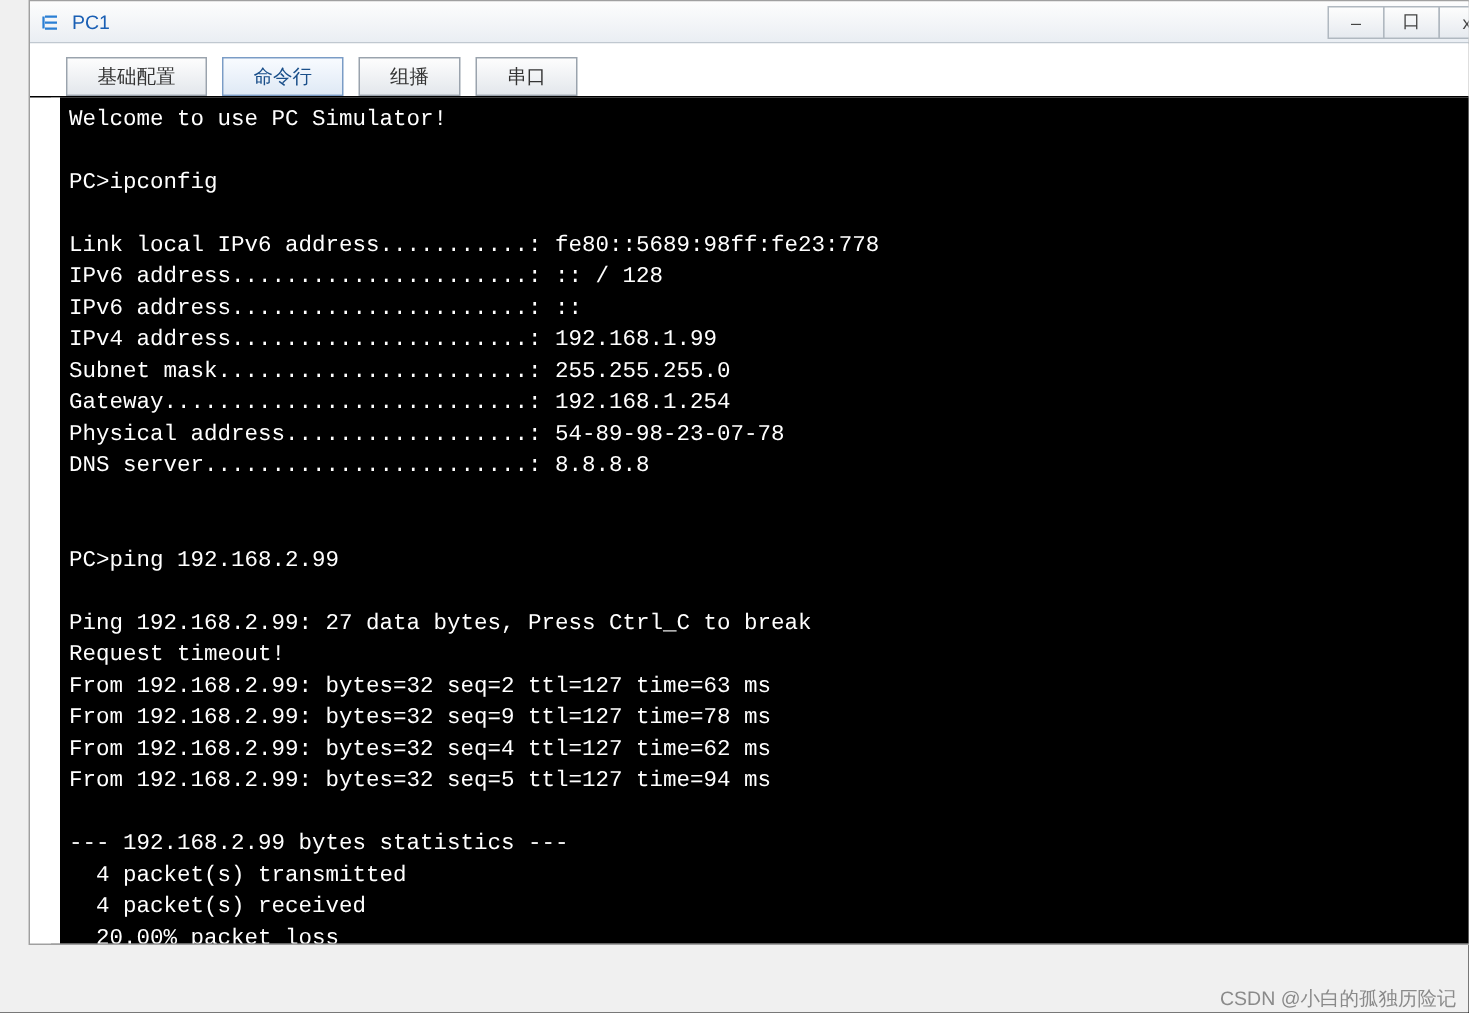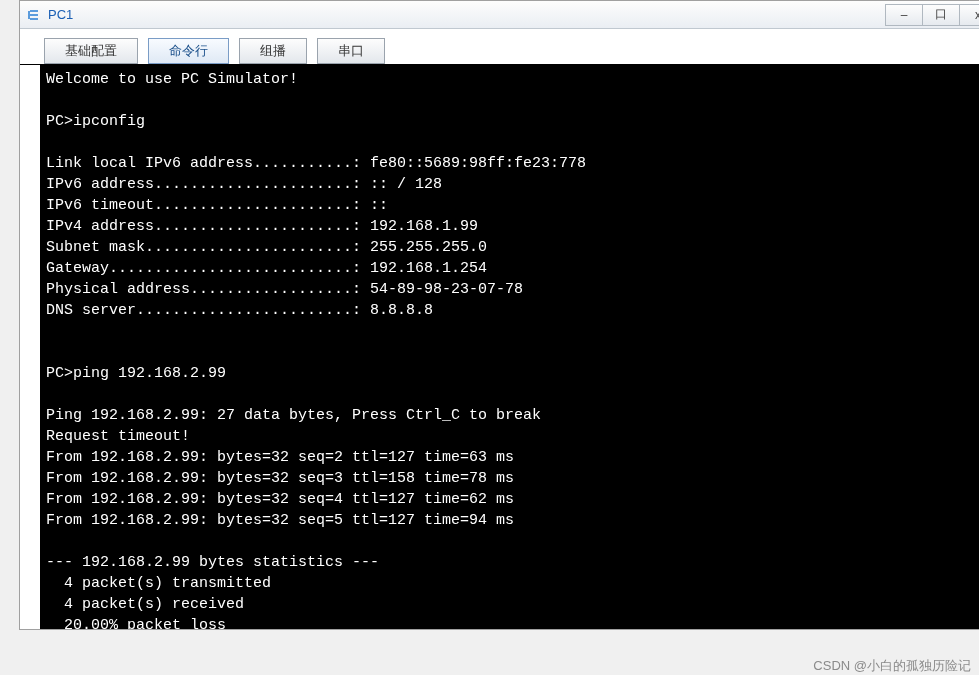--- a/index.html
+++ b/index.html
@@ -128,34 +128,34 @@
         <span>串口</span>
       </div>
   </div>
 
   <div class="terminal"><span>Welcome to use PC Simulator!</span>
 <span></span>
 <span>PC&gt;ipconfig</span>
 <span></span>
 <span>Link local IPv6 address...........: fe80::5689:98ff:fe23:778</span>
 <span>IPv6 address......................: :: / 128</span>
-<span>IPv6 timeout......................: ::</span>
+<span>IPv6 address......................: ::</span>
 <span>IPv4 address......................: 192.168.1.99</span>
 <span>Subnet mask.......................: 255.255.255.0</span>
 <span>Gateway...........................: 192.168.1.254</span>
 <span>Physical address..................: 54-89-98-23-07-78</span>
 <span>DNS server........................: 8.8.8.8</span>
 <span></span>
 <span></span>
 <span>PC&gt;ping 192.168.2.99</span>
 <span></span>
 <span>Ping 192.168.2.99: 27 data bytes, Press Ctrl_C to break</span>
 <span>Request timeout!</span>
 <span>From 192.168.2.99: bytes=32 seq=2 ttl=127 time=63 ms</span>
-<span>From 192.168.2.99: bytes=32 seq=3 ttl=158 time=78 ms</span>
+<span>From 192.168.2.99: bytes=32 seq=9 ttl=127 time=78 ms</span>
 <span>From 192.168.2.99: bytes=32 seq=4 ttl=127 time=62 ms</span>
 <span>From 192.168.2.99: bytes=32 seq=5 ttl=127 time=94 ms</span>
 <span></span>
 <span>--- 192.168.2.99 bytes statistics ---</span>
 <span>  4 packet(s) transmitted</span>
 <span>  4 packet(s) received</span>
 <span>  20.00% packet loss</span>
 <span>  round-trip min/avg/max = 0/74/94 ms</span></div>
 </div>
 

